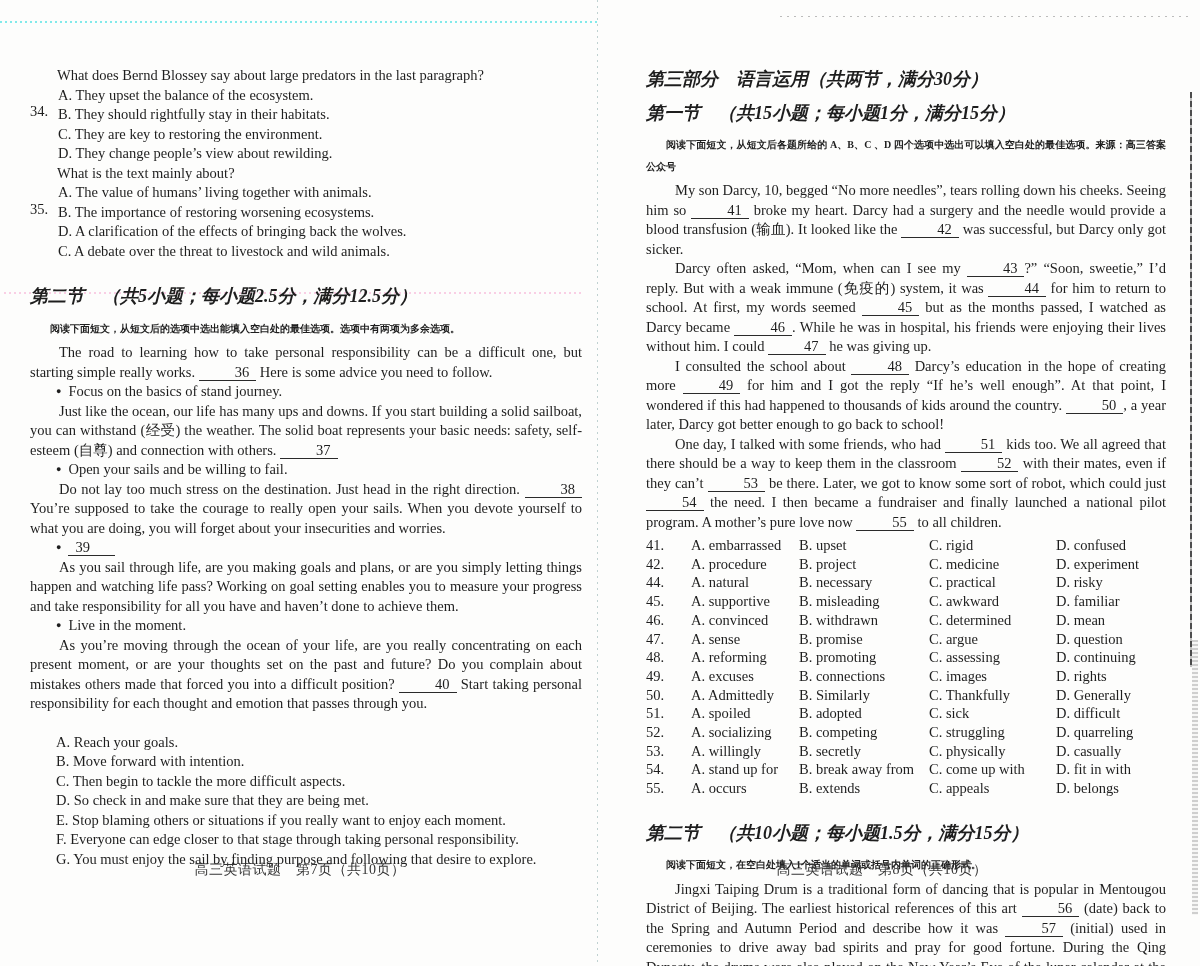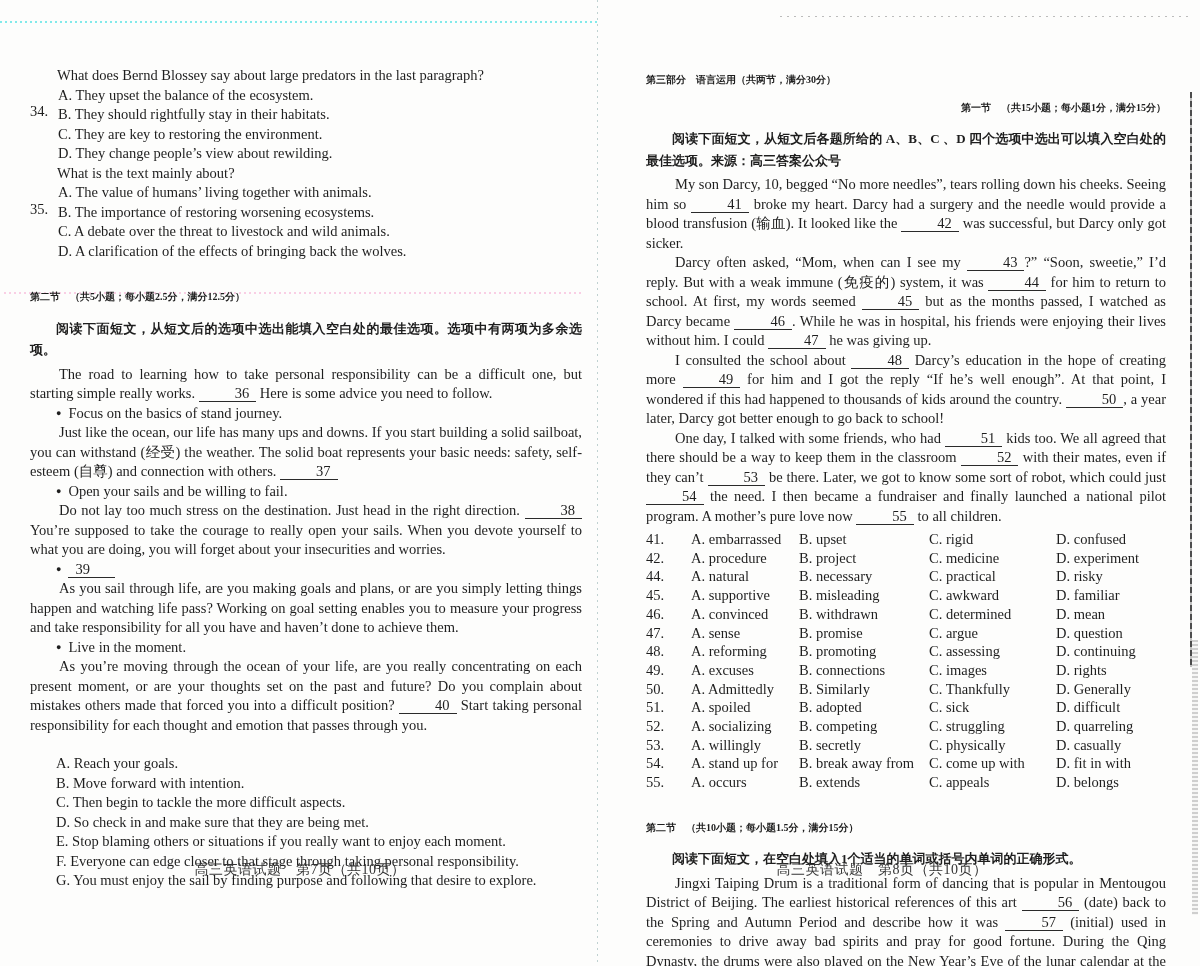--- a/index.html
+++ b/index.html
@@ -28,24 +28,24 @@
   
   .page{position:absolute;font-size:14.5px;line-height:19.5px;}
   .page.left{left:30px;top:66px;width:552px;}
   .page.right{left:646px;top:70px;width:520px;}
 
   .q{margin-bottom:0;}
   .qstem{position:relative;padding-left:27px;}
   .qnum{position:absolute;left:0;top:4px;margin-top:32px;}
   .qopt{margin-left:28px;}
 
-  .sec-header{font-size:10px;font-weight:600;margin-top:26px;}
+  .sec-header{font-size:18px;font-weight:600;margin-top:26px;font-style:italic;}
   .part3{font-weight:700;margin-top:0;}
-  .sec1h{margin-top:8px;text-align:right;}
-  .cn-instr{font-weight:700;text-indent:2em;text-align:justify;margin-top:11px;margin-bottom:4px;font-size:13px;line-height:21.5px;}
+  .sec1h{margin-top:14px;}
+  .cn-instr{font-weight:700;text-indent:2em;text-align:justify;margin-top:11px;margin-bottom:4px;font-size:10px;line-height:21.5px;}
 
   .para{text-align:justify;text-indent:2em;}
   .bullet{margin-left:26px;text-indent:0;}
   .bullet::before{content:"●";font-size:9px;vertical-align:2px;margin-right:7px;}
 
   .blank{display:inline-block;min-width:33px;padding:0 7px;text-align:left;
     border-bottom:1.4px solid #2a2a2a;line-height:15px;}
 
   .choices{margin-top:19px;}
   .choice{margin-left:26px;}
@@ -78,22 +78,22 @@
        <div class="qopt">A. They upset the balance of the ecosystem.</div>
           <div class="qopt">B. They should rightfully stay in their habitats.</div>
           <div class="qopt">C. They are key to restoring the environment.</div>
           <div class="qopt">D. They change people’s view about rewilding.</div>
      </div>
         <div class="q">
        <div class="qstem">
          <span class="qnum">35.</span>What is the text mainly about?</div>
        <div class="qopt">A. The value of humans’ living together with animals.</div>
           <div class="qopt">B. The importance of restoring worsening ecosystems.</div>
+          <div class="qopt">D. A clarification of the effects of bringing back the wolves.</div>
           <div class="qopt">C. A debate over the threat to livestock and wild animals.</div>
-          <div class="qopt">D. A clarification of the effects of bringing back the wolves.</div>
      </div>
       </div>
     <div class="sec-header">第二节　（共5小题；每小题2.5分，满分12.5分）</div>
     <div class="cn-instr">阅读下面短文，从短文后的选项中选出能填入空白处的最佳选项。选项中有两项为多余选项。</div>
     <div id="left-passage">
         <div class="para">The road to learning how to take personal responsibility can be a difficult one, but starting simple really works. <span class="blank">36</span> Here is some advice you need to follow.</div>
         <div class="bullet">Focus on the basics of stand journey.</div>
         <div class="para">Just like the ocean, our life has many ups and downs. If you start building a solid sailboat, you can withstand (经受) the weather. The solid boat represents your basic needs: safety, self-esteem (自尊) and connection with others. <span class="blank">37</span></div>
         <div class="bullet">Open your sails and be willing to fail.</div>
         <div class="para">Do not lay too much stress on the destination. Just head in the right direction. <span class="blank">38</span> You’re supposed to take the courage to really open your sails. When you devote yourself to what you are doing, you will forget about your insecurities and worries.</div>

